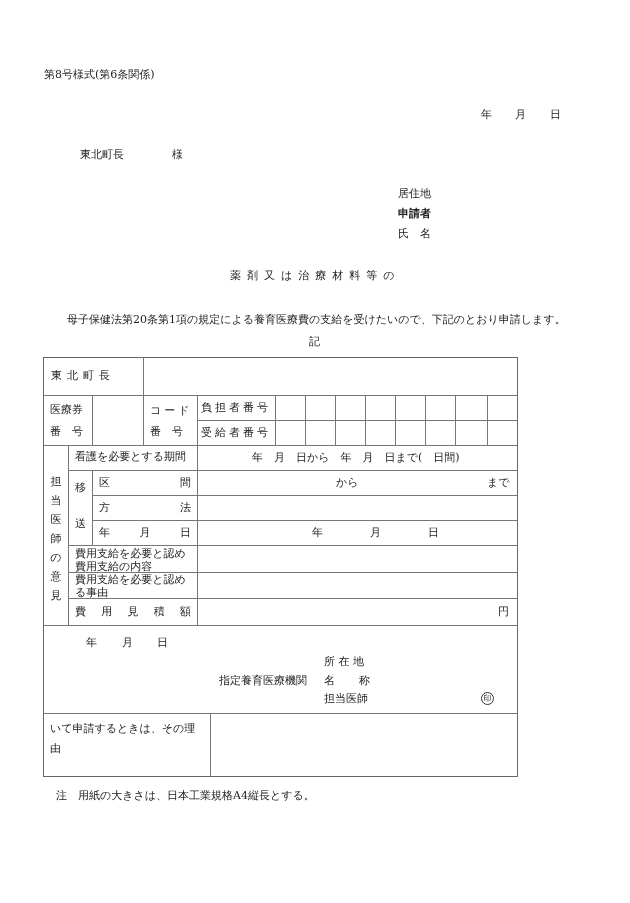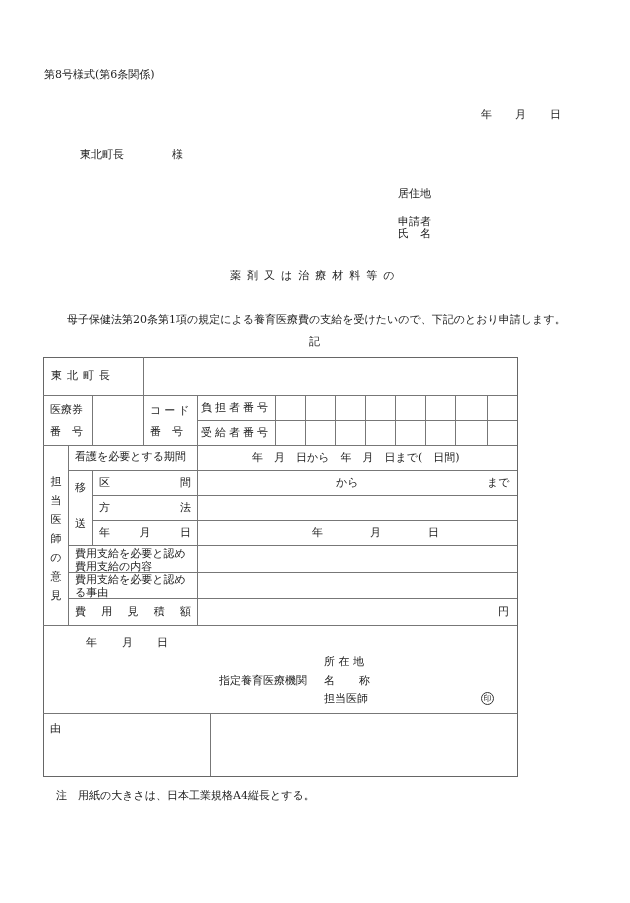--- a/index.html
+++ b/index.html
@@ -24,21 +24,21 @@
 <div class="abs" style="left:44px;top:69px;font-size:11px;">第8号様式(第6条関係)</div>
 
 <div class="abs" style="left:481px;top:109px;">年</div>
 <div class="abs" style="left:515px;top:109px;">月</div>
 <div class="abs" style="left:550px;top:109px;">日</div>
 
 <div class="abs" style="left:80px;top:149px;">東北町長</div>
 <div class="abs" style="left:172px;top:149px;">様</div>
 
 <div class="abs" style="left:398px;top:188px;">居住地</div>
-<div class="abs" style="left:398px;top:216px;">申請者</div>
+<div class="abs" style="left:398px;top:208px;font-weight:bold;">申請者</div>
 <div class="abs" style="left:398px;top:228px;">氏　名</div>
 
 <div class="abs title" style="left:230px;top:270px;">薬剤又は治療材料等の</div>
 
 <div class="abs" style="left:67px;top:314px;font-size:11px;">母子保健法第20条第1項の規定による養育医療費の支給を受けたいので、下記のとおり申請します。</div>
 <div class="abs" style="left:309px;top:336px;">記</div>
 
 <div>
 
   <div class="line-h thick-h" style="left:43px;top:357px;width:475px;"></div>
@@ -179,17 +179,18 @@
 <div class="abs justify" style="left:324px;top:675px;width:46px;">
   <span>名</span>
   <span>称</span>
 </div>
 <div class="abs" style="left:324px;top:693px;">担当医師</div>
 <div class="abs" style="left:481px;top:692px;">
   <span class="seal">印</span>
 </div>
 
 <div class="cell-label" style="left:50px;top:719px;line-height:20px;">
+  <div>いて申請するときは、その理</div>
   <div>由</div>
 </div>
 <div class="abs" style="left:212px;top:715px;width:304px;height:60px;"></div>
 
 <div class="abs" style="left:56px;top:790px;">注　用紙の大きさは、日本工業規格A4縦長とする。</div>
 
 </body></html>

